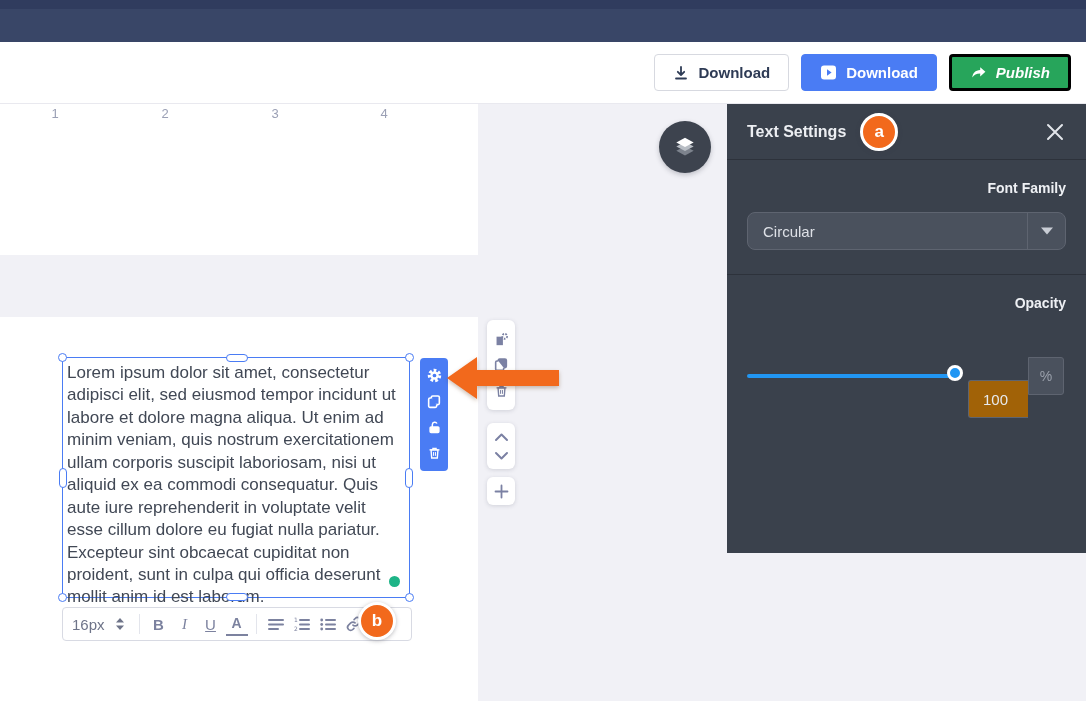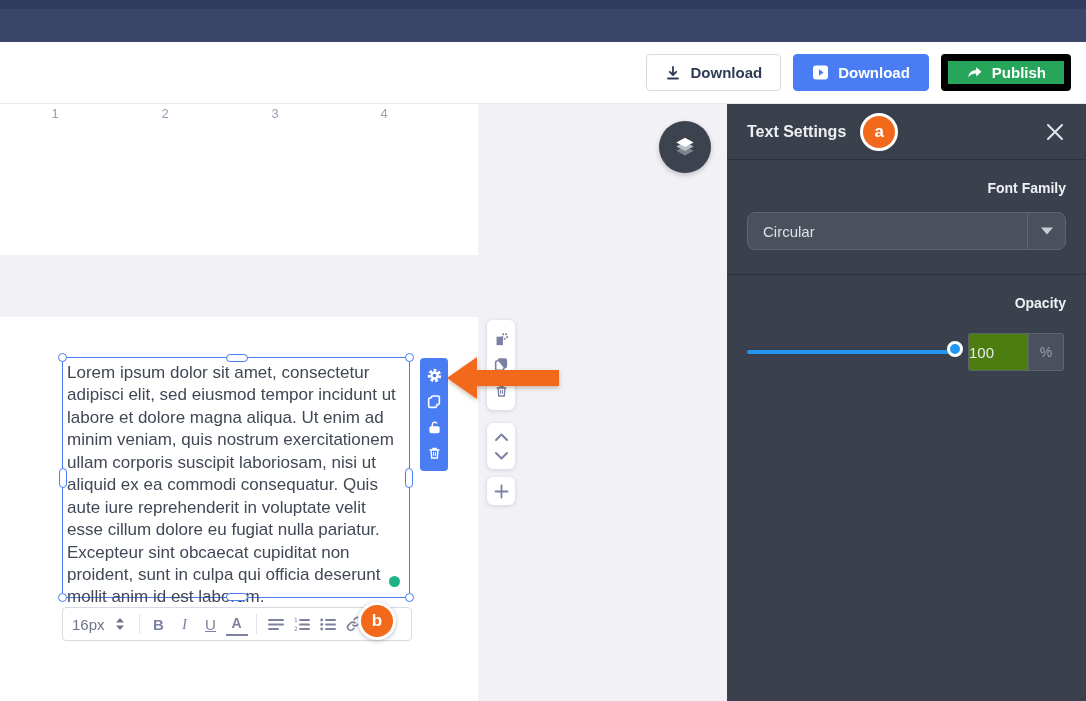--- a/index.html
+++ b/index.html
@@ -11,21 +11,21 @@
     background:linear-gradient(180deg,#303c5e 0%,#303c5e 22%,#394667 22%,#394667 100%); }
 
   
   .header { position:absolute; left:0; top:42px; width:1086px; height:62px;
     background:#ffffff; border-bottom:1px solid #e9e9ef; display:flex;
     align-items:center; justify-content:flex-end; padding-right:15px; gap:12px; }
   .btn { height:37px; border-radius:4px; display:inline-flex; align-items:center;
     gap:9px; padding:0 18px; font-size:15px; font-weight:bold; cursor:pointer; }
   .btn-download { background:#fff; border:1px solid #d7d9e0; color:#2e3b55;margin-left:24px; }
   .btn-preview { background:#4a7cf4; border:1px solid #4a7cf4; color:#fff; }
-  .btn-publish { background:#27a55b; border:7px solid #000000; color:#fff; }
+  .btn-publish { background:#27a55b; border:3px solid #000000; color:#fff;font-style:italic; }
 
   
   .canvas { position:absolute; left:0; top:104px; width:727px; height:597px;
     background:#f1f1f6; overflow:hidden; }
   .white-sec { position:absolute; background:#ffffff; }
   .sec1 { left:0; top:0; width:478px; height:151px; }
   .sec2 { left:0; top:213px; width:478px; height:384px; }
   .ruler-num { position:absolute; top:2px; width:14px; text-align:center;
     font-size:13px; color:#9ba0b5; }
 
@@ -79,21 +79,21 @@
   
   .anno-arrow { position:absolute; left:446px; top:251px; width:113px; height:46px;
     filter:drop-shadow(0 2px 2px rgba(90,40,0,.3)); }
   .badge { position:absolute; width:38px; height:38px; border-radius:50%;
     background:#f2691c; border:3px solid #fff; color:#fff; font-weight:bold;
     font-size:17px; display:flex; align-items:center; justify-content:center;
     box-shadow:0 1px 4px rgba(60,60,70,.35); }
   .badge-b { left:358px; top:498px; }
 
   
-  .panel { position:absolute; left:727px; top:104px; width:359px; height:597px;
+  .panel { position:absolute; left:727px; top:104px; width:359px; height:449px;
     background:#3a414c; color:#eef0f4; }
   .panel-header { height:56px; display:flex; align-items:center; padding:0 20px;
     border-bottom:1px solid #2d323b; }
   .panel-title { font-size:16px; font-weight:bold; color:#eceef2; }
   .badge-a { position:static; margin-left:14px; }
   .close-x { margin-left:auto; width:22px; height:22px; display:flex;
     align-items:center; justify-content:center; cursor:pointer; }
   .panel-sec { padding:20px 20px 24px; }
   .panel-label { font-size:14px; font-weight:bold; color:#eef0f4; margin-bottom:16px;text-align:right; }
   .select { height:38px; background:#4a515d; border:1px solid #5e6470;
@@ -103,24 +103,24 @@
   .select-arrow { width:38px; border-left:1px solid #5e6470; display:flex;
     align-items:center; justify-content:center; }
   .panel-divider { border-top:1px solid #2d323b; }
   .opacity-row { display:flex; align-items:center; margin-top:22px; }
   .slider { position:relative; width:212px; height:22px; margin-right:9px;
     cursor:pointer; }
   .slider-track { position:absolute; left:0; top:9px; width:100%; height:4px;
     border-radius:2px; background:#2196f3; }
   .slider-thumb { position:absolute; right:-4px; top:0; width:16px; height:16px;
     background:#2196f3; border:3.5px solid #fff; border-radius:50%; }
-  .op-input { width:60px; height:38px; background:#4d7c0f;
+  .op-input { width:60px; height:38px; background:#a16207;
     border:1px solid #5e6470; border-right:none; border-radius:3px 0 0 3px;
-    display:flex; align-items:center; font-size:15px;
-    color:#e7eaee; }
+    display:flex; align-items:center; padding-left:14px; font-size:15px;
+    color:#e7eaee;margin-top:47px; }
   .op-unit { width:36px; height:38px; background:#4a515d; border:1px solid #5e6470;
     border-radius:0 3px 3px 0; display:flex; align-items:center;
     justify-content:center; font-size:14px; color:#9aa0ab; }
 
   svg { display:block; }
 </style>
 </head>
 <body>
 
 <div class="topbar"></div>

